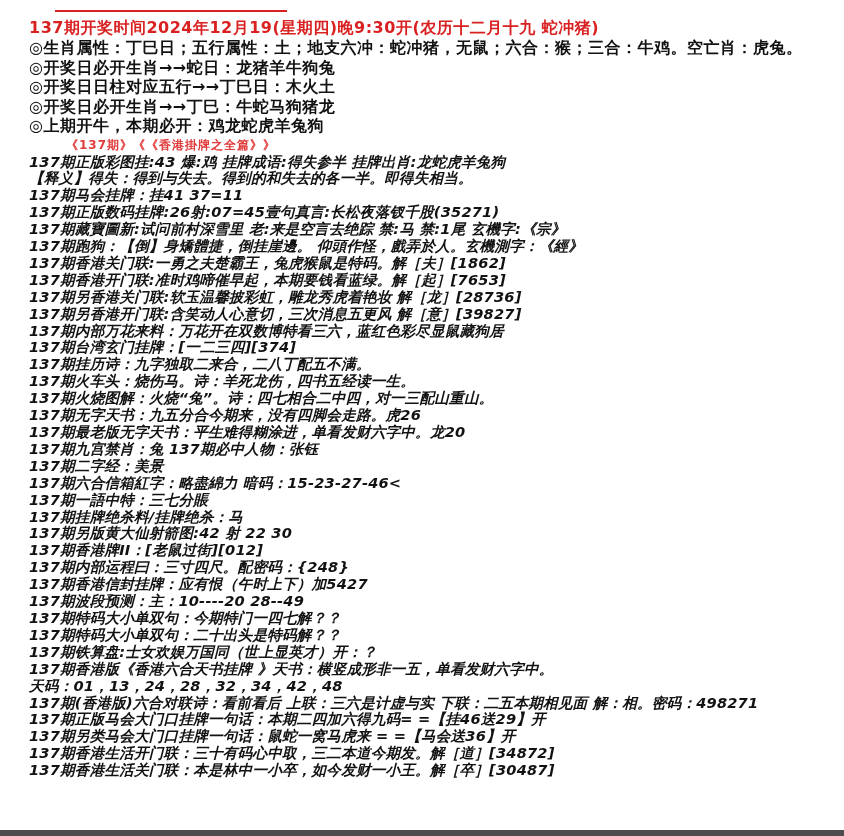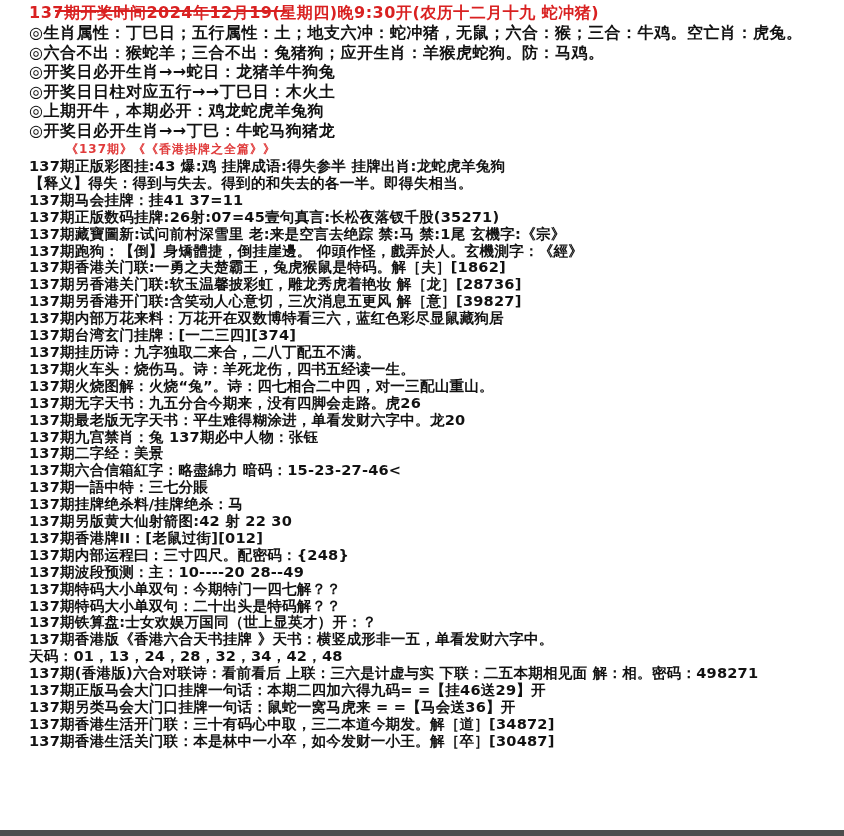--- a/index.html
+++ b/index.html
@@ -5,40 +5,41 @@
   html,body { margin:0; padding:0; background:#fff; }
   #screen {
     position:relative;
     width:844px; height:836px;
     background:var(--background,#fff);
     overflow:hidden;
     font-family:"DejaVu Sans","Liberation Sans",sans-serif;
     font-weight:bold;
     color:var(--text_black,#111);
   }
-  .content { padding:3px 6px 0 29px; }
+  .content { padding:18px 6px 0 29px; }
   .line { white-space:nowrap; }
   .hdr-line {
     font-size:16px; line-height:20px;
     color:var(--header_red,#d92121);
     letter-spacing:0.5px;
   }
   .intro .line {
     font-size:16px; line-height:19.5px;
     letter-spacing:0.5px;
   }
   .section-title {
     font-size:12px; line-height:18px;
     color:var(--title_red,#e03a3a);
     letter-spacing:1px;
     margin-left:37px;
   }
   .body-sec .line {
     font-size:14.6px; line-height:16.9px;
     letter-spacing:0.2px;
+    font-style:italic;
   }
   .red-strike {
     position:absolute; left:55px; top:10px;
     width:232px; height:2px;
     background:var(--header_red,#d92121);
     pointer-events:none;
   }
   .bottom-bar {
     position:absolute; left:0; right:0; bottom:0;
     height:6px;
@@ -49,55 +50,56 @@
 <body>
 
 <div id="screen">
   <div class="content">
 
     <div class="line hdr-line">137期开奖时间2024年12月19(星期四)晚9:30开(农历十二月十九 蛇冲猪)</div>
 
     <div class="intro">
 
     <div class="line">◎生肖属性：丁巳日；五行属性：土；地支六冲：蛇冲猪，无鼠；六合：猴；三合：牛鸡。空亡肖：虎兔。</div>
-        <div class="line">◎六合不出：猴蛇羊；三合不出：兔猪狗；应开生肖：羊猴虎蛇狗。防：马鸡。</div>
         <div class="line">◎开奖日必开生肖→→蛇日：龙猪羊牛狗兔</div>
         <div class="line">◎开奖日日柱对应五行→→丁巳日：木火土</div>
+        <div class="line">◎开奖日必开生肖→→丁巳：牛蛇马狗猪龙</div>
         <div class="line">◎上期开牛，本期必开：鸡龙蛇虎羊兔狗</div>
-        <div class="line">◎开奖日必开生肖→→丁巳：牛蛇马狗猪龙</div>
       </div>
 
     <div class="line section-title">《137期》《《香港掛牌之全篇》》</div>
 
     <div class="body-sec">
 
     <div class="line">137期正版彩图挂:43 爆:鸡 挂牌成语:得失参半 挂牌出肖:龙蛇虎羊兔狗</div>
         <div class="line">【释义】得失：得到与失去。得到的和失去的各一半。即得失相当。</div>
         <div class="line">137期马会挂牌：挂41 37=11</div>
         <div class="line">137期正版数码挂牌:26射:07=45壹句真言:长松夜落钗千股(35271)</div>
         <div class="line">137期藏寶圖新:试问前村深雪里 老:来是空言去绝踪 禁:马 禁:1尾 玄機字:《宗》</div>
         <div class="line">137期跑狗：【倒】身矯體捷，倒挂崖邊。 仰頭作怪，戲弄於人。玄機測字：《經》</div>
         <div class="line">137期香港关门联:一勇之夫楚霸王，兔虎猴鼠是特码。解［夫］[1862]</div>
+        <div class="line">137期香港开门联:准时鸡啼催早起，本期要钱看蓝绿。解［起］[7653]</div>
         <div class="line">137期另香港关门联:软玉温馨披彩虹，雕龙秀虎着艳妆 解［龙］[28736]</div>
         <div class="line">137期另香港开门联:含笑动人心意切，三次消息五更风 解［意］[39827]</div>
         <div class="line">137期内部万花来料：万花开在双数博特看三六，蓝红色彩尽显鼠藏狗居</div>
         <div class="line">137期台湾玄门挂牌：[一二三四][374]</div>
         <div class="line">137期挂历诗：九字独取二来合，二八丁配五不满。</div>
         <div class="line">137期火车头：烧伤马。诗：羊死龙伤，四书五经读一生。</div>
         <div class="line">137期火烧图解：火烧“兔”。诗：四七相合二中四，对一三配山重山。</div>
         <div class="line">137期无字天书：九五分合今期来，没有四脚会走路。虎26</div>
         <div class="line">137期最老版无字天书：平生难得糊涂进，单看发财六字中。龙20</div>
         <div class="line">137期九宫禁肖：兔    137期必中人物：张钰</div>
         <div class="line">137期二字经：美景</div>
         <div class="line">137期六合信箱紅字：略盡綿力 暗码：15-23-27-46&lt;</div>
         <div class="line">137期一語中特：三七分賬</div>
         <div class="line">137期挂牌绝杀料/挂牌绝杀：马</div>
         <div class="line">137期另版黄大仙射箭图:42 射 22 30</div>
         <div class="line">137期香港牌II：[老鼠过街][012]</div>
         <div class="line">137期内部运程曰：三寸四尺。配密码：{248}</div>
+        <div class="line">137期香港信封挂牌：应有恨（午时上下）加5427</div>
         <div class="line">137期波段预测：主：10----20 28--49</div>
         <div class="line">137期特码大小单双句：今期特门一四七解？？</div>
         <div class="line">137期特码大小单双句：二十出头是特码解？？</div>
         <div class="line">137期铁算盘:士女欢娱万国同（世上显英才）开：？</div>
         <div class="line">137期香港版《香港六合天书挂牌 》天书：横竖成形非一五，单看发财六字中。</div>
         <div class="line">天码：01，13，24，28，32，34，42，48</div>
         <div class="line">137期(香港版)六合对联诗：看前看后 上联：三六是计虚与实 下联：二五本期相见面 解：相。密码：498271</div>
         <div class="line">137期正版马会大门口挂牌一句话：本期二四加六得九码= =【挂46送29】开</div>
         <div class="line">137期另类马会大门口挂牌一句话：鼠蛇一窝马虎来 = =【马会送36】开</div>
         <div class="line">137期香港生活开门联：三十有码心中取，三二本道今期发。解［道］[34872]</div>

